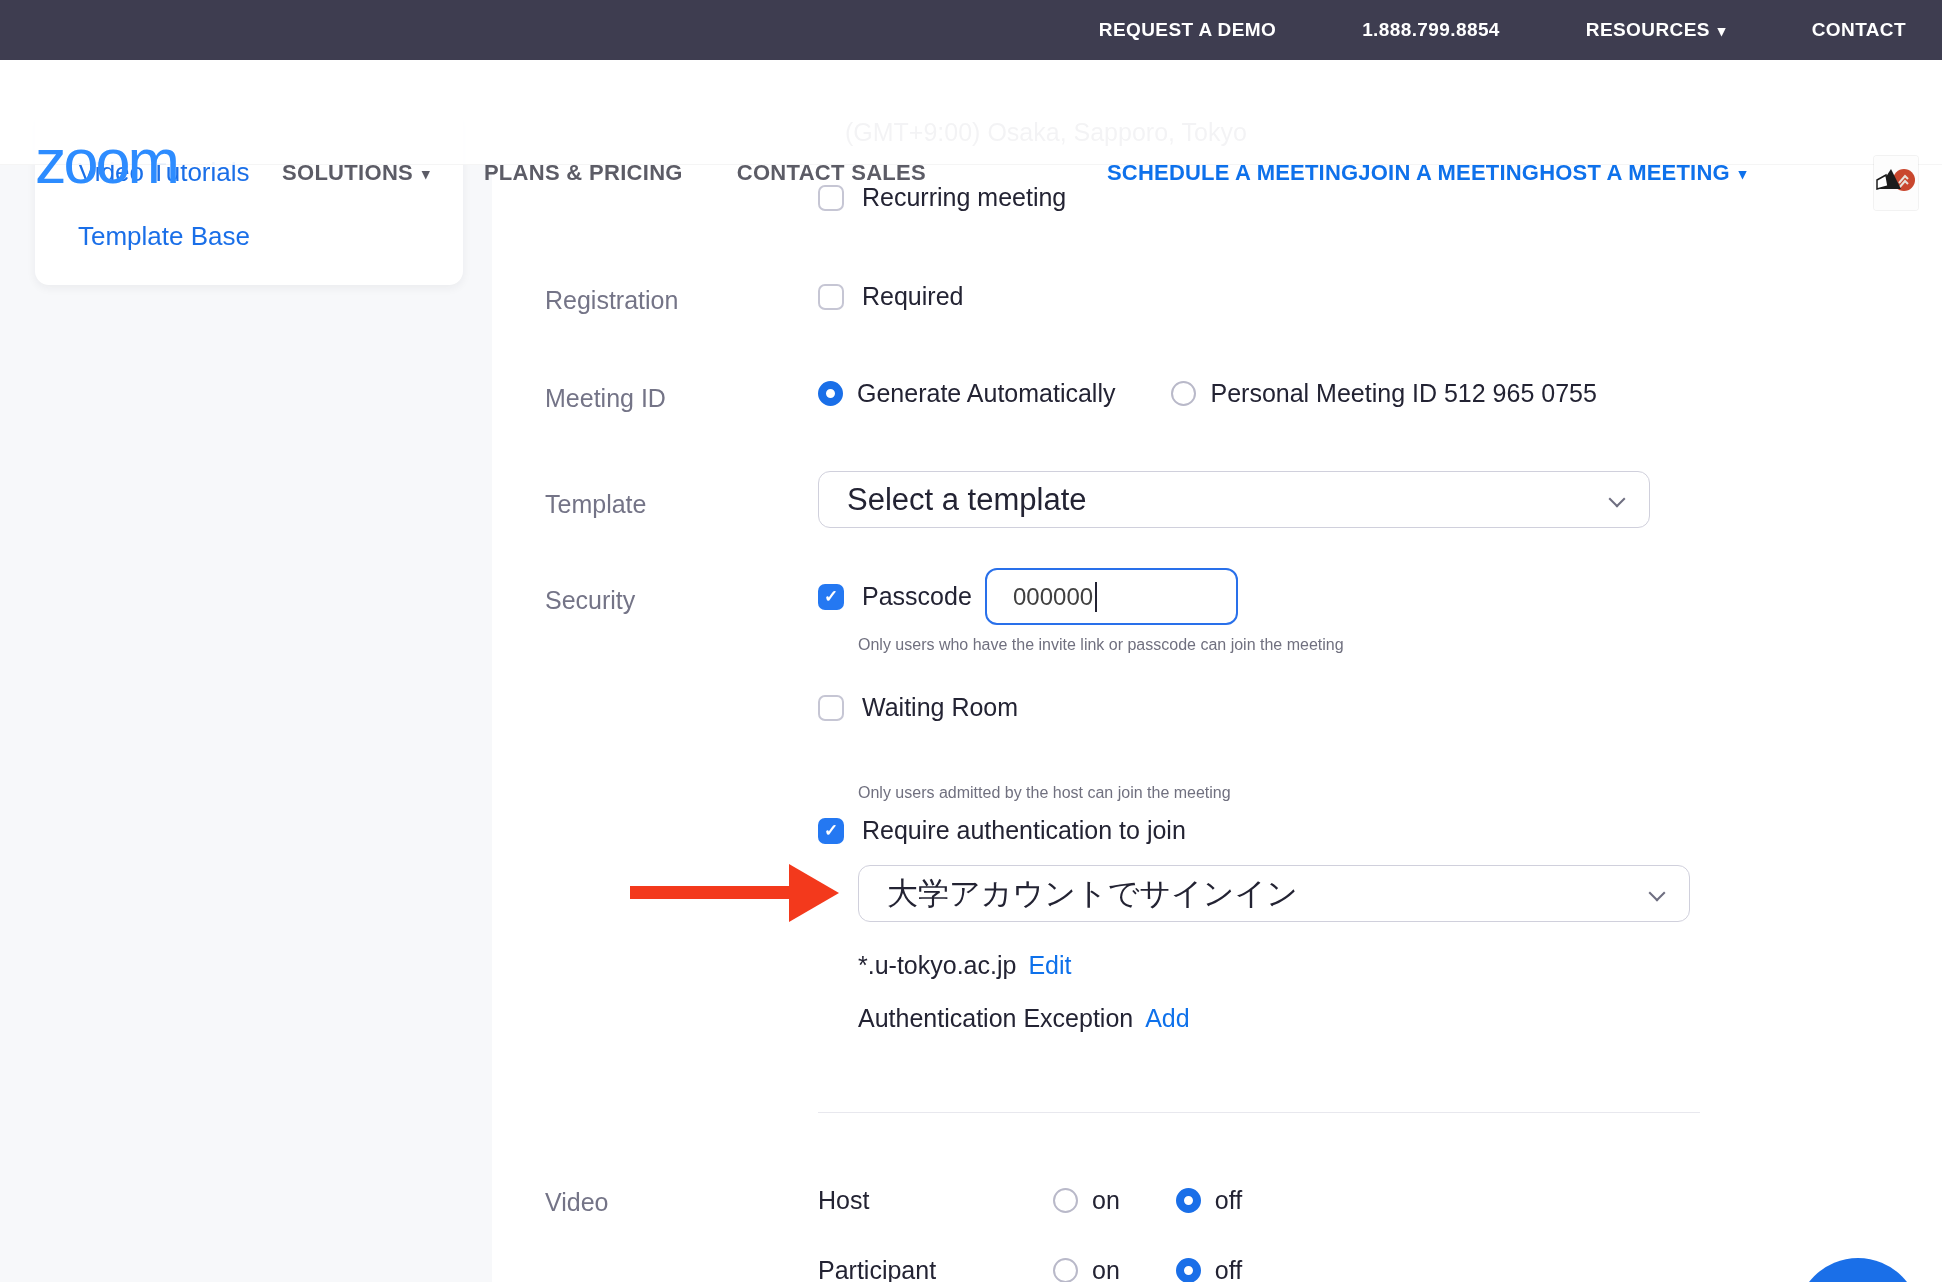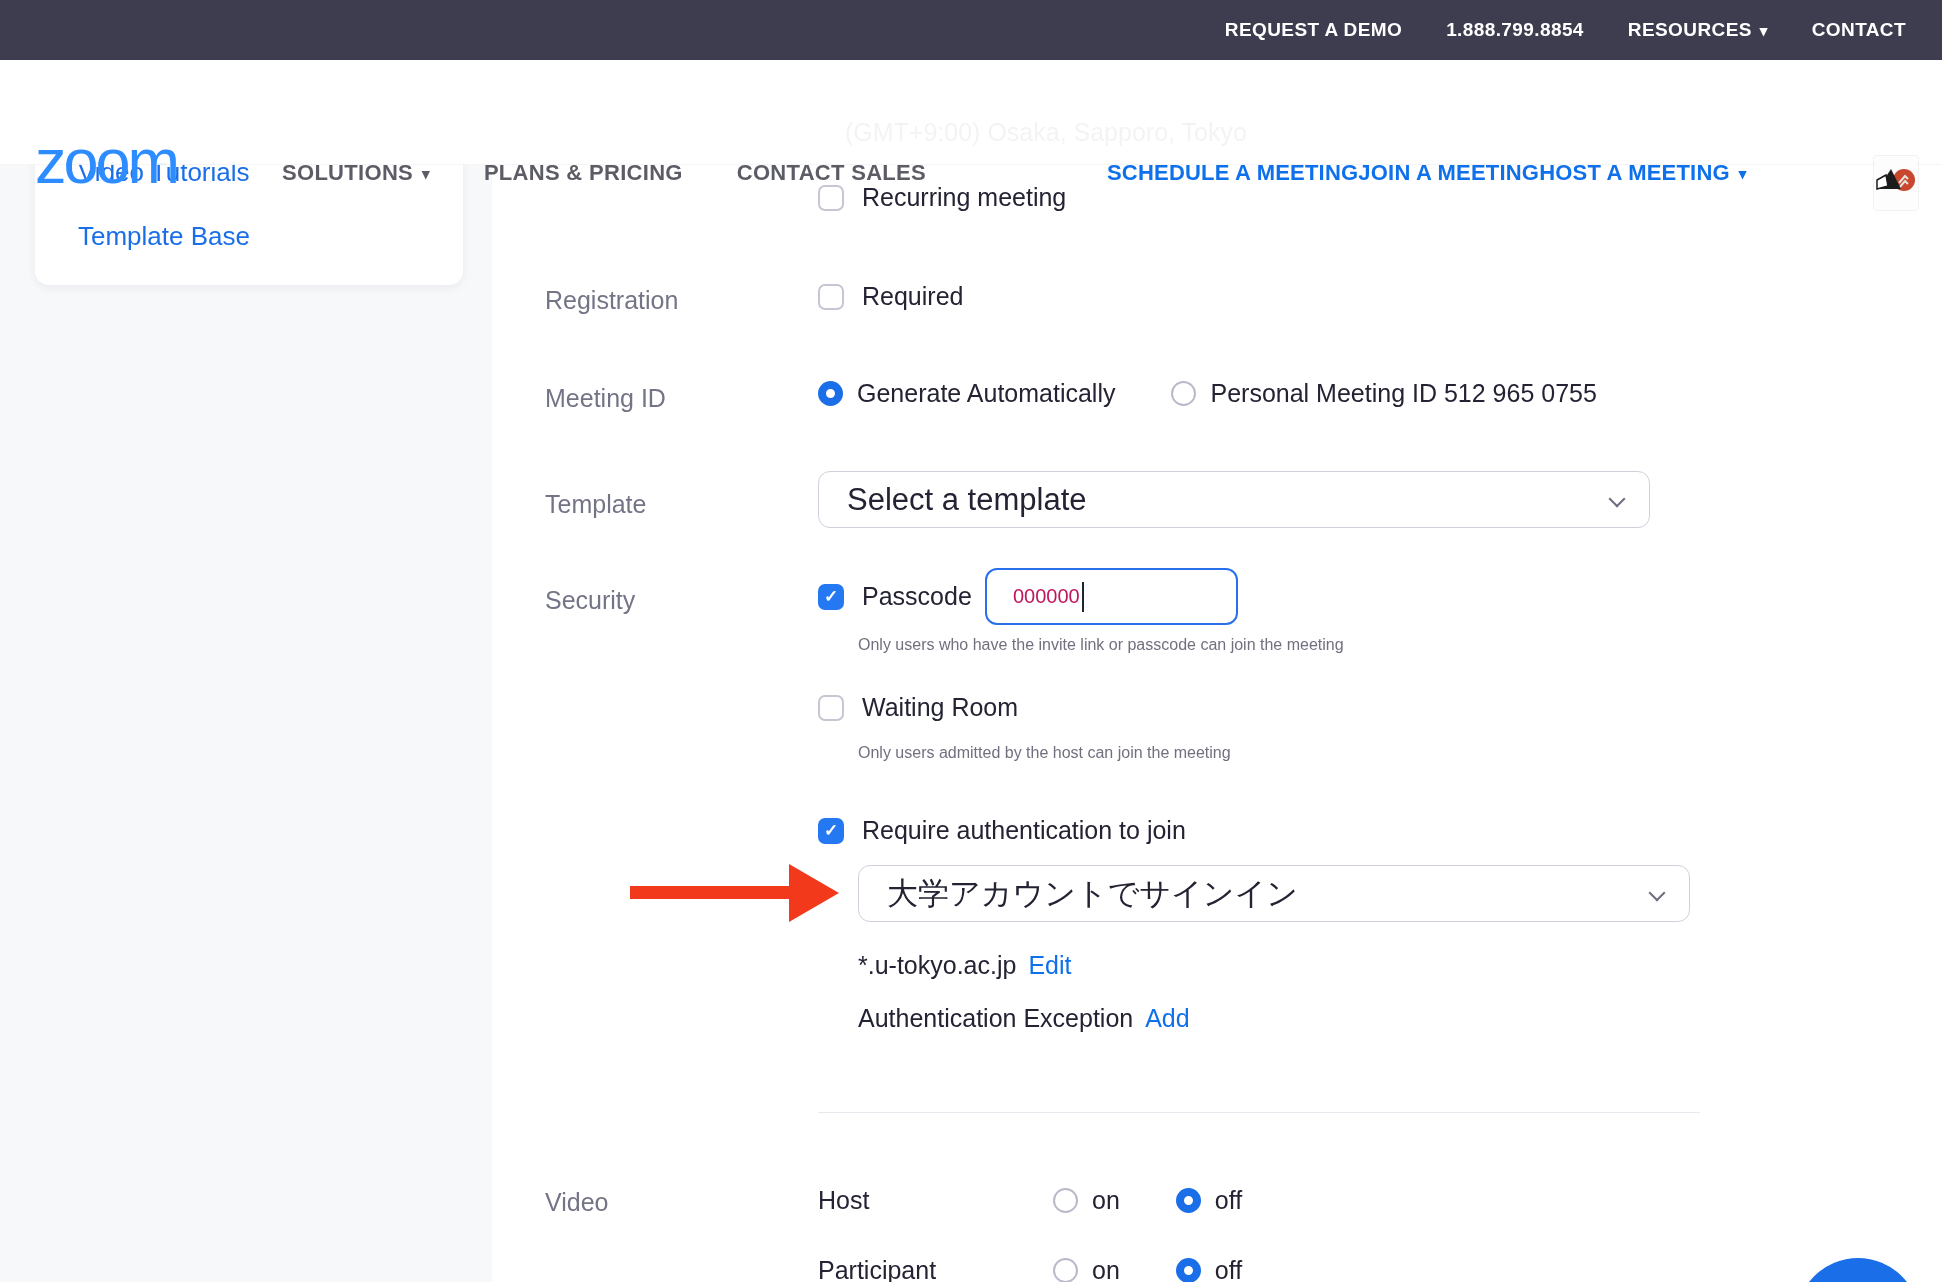--- a/index.html
+++ b/index.html
@@ -3,21 +3,21 @@
 <meta charset="utf-8">
 <style>
   * { margin:0; padding:0; box-sizing:border-box; }
   body { font-family:"Liberation Sans", sans-serif; background:#fff; }
   .screen { position:relative; width:1942px; height:1282px; background:#ffffff; overflow:hidden; }
 
   
   .topbar { position:absolute; left:0; top:0; width:1942px; height:60px; background:#3E3D50;
             display:flex; align-items:center; justify-content:flex-end; gap:44px; padding-right:36px; z-index:20; }
   .topbar-item { color:#ffffff; font-size:19px; font-weight:700; letter-spacing:.4px; cursor:pointer;
-                 display:flex; align-items:center; gap:8px; }
+                 display:flex; align-items:center; gap:8px;margin-left:42px; }
   .caret-white { display:inline-block; font-size:15px; color:#ffffff; transform:translateY(1px); }
 
   
   .navbar { position:absolute; left:0; top:60px; width:1942px; height:105px;
             background:rgba(255,255,255,0.92); z-index:10; border-bottom:1px solid rgba(0,0,0,0.04); }
   .logo { position:absolute; left:35px; top:70px; font-size:63px; font-weight:400; letter-spacing:-3px;
           color:#2D8CFF; line-height:1; }
   .nav-left { position:absolute; left:282px; top:100px; display:flex; gap:54px; }
   .nav-left .nav-item { font-size:22px; font-weight:700; color:#5c5c66; letter-spacing:.3px; cursor:pointer;
                         display:flex; align-items:center; gap:9px; }
@@ -56,21 +56,21 @@
 
   .select-box { position:absolute; height:57px; border:1px solid #d0d0dc; border-radius:12px; background:#fff;
                 display:flex; align-items:center; padding:0 28px; cursor:pointer; z-index:3; }
   .select-box .select-value { font-size:31px; color:#232333; }
   .chevron { position:absolute; right:26px; top:21px; width:12px; height:12px;
              border-right:2px solid #6e6e80; border-bottom:2px solid #6e6e80; transform:rotate(45deg); }
 
   .passcode-input { position:absolute; left:985px; top:568px; width:253px; height:57px;
                     border:2px solid #2970EA; border-radius:12px; background:#fff; display:flex;
                     align-items:center; padding-left:26px; z-index:3; cursor:text; }
-  .passcode-input .value { font-size:20px; color:#be185d; }
+  .passcode-input .value { font-size:24px; color:#404040; }
   .text-cursor { width:2px; height:30px; background:#232333; margin-left:2px; }
 
   .link-blue { color:#0E71EB; cursor:pointer; }
   .divider { position:absolute; left:818px; top:1112px; width:882px; height:1px; background:#e8e8ee; z-index:3; }
 
   
   .arrow-shaft { position:absolute; left:630px; top:886px; width:160px; height:13px; background:#F3391C; z-index:6; }
   .arrow-head { position:absolute; left:789px; top:864px; width:0; height:0;
                 border-top:29px solid transparent; border-bottom:29px solid transparent;
                 border-left:50px solid #F3391C; z-index:6; }
@@ -173,21 +173,21 @@
   <div class="passcode-input">
     <span class="value">000000</span>
     <span class="text-cursor"></span>
   </div>
   <div class="helper" style="left:858px; top:636px;">Only users who have the invite link or passcode can join the meeting</div>
 
   <div class="row" style="left:818px; top:693px;">
     <div class="checkbox"></div>
     <div class="body-text">Waiting Room</div>
   </div>
-  <div class="helper" style="left:858px; top:744px;">Only users admitted by the host can join the meeting</div>
+  <div class="helper" style="left:858px; top:784px;">Only users admitted by the host can join the meeting</div>
 
   <div class="row" style="left:818px; top:816px;">
     <div class="checkbox checked">
       <span>✓</span>
     </div>
     <div class="body-text">Require authentication to join</div>
   </div>
 
   <div class="arrow-shaft"></div>
   <div class="arrow-head"></div>

